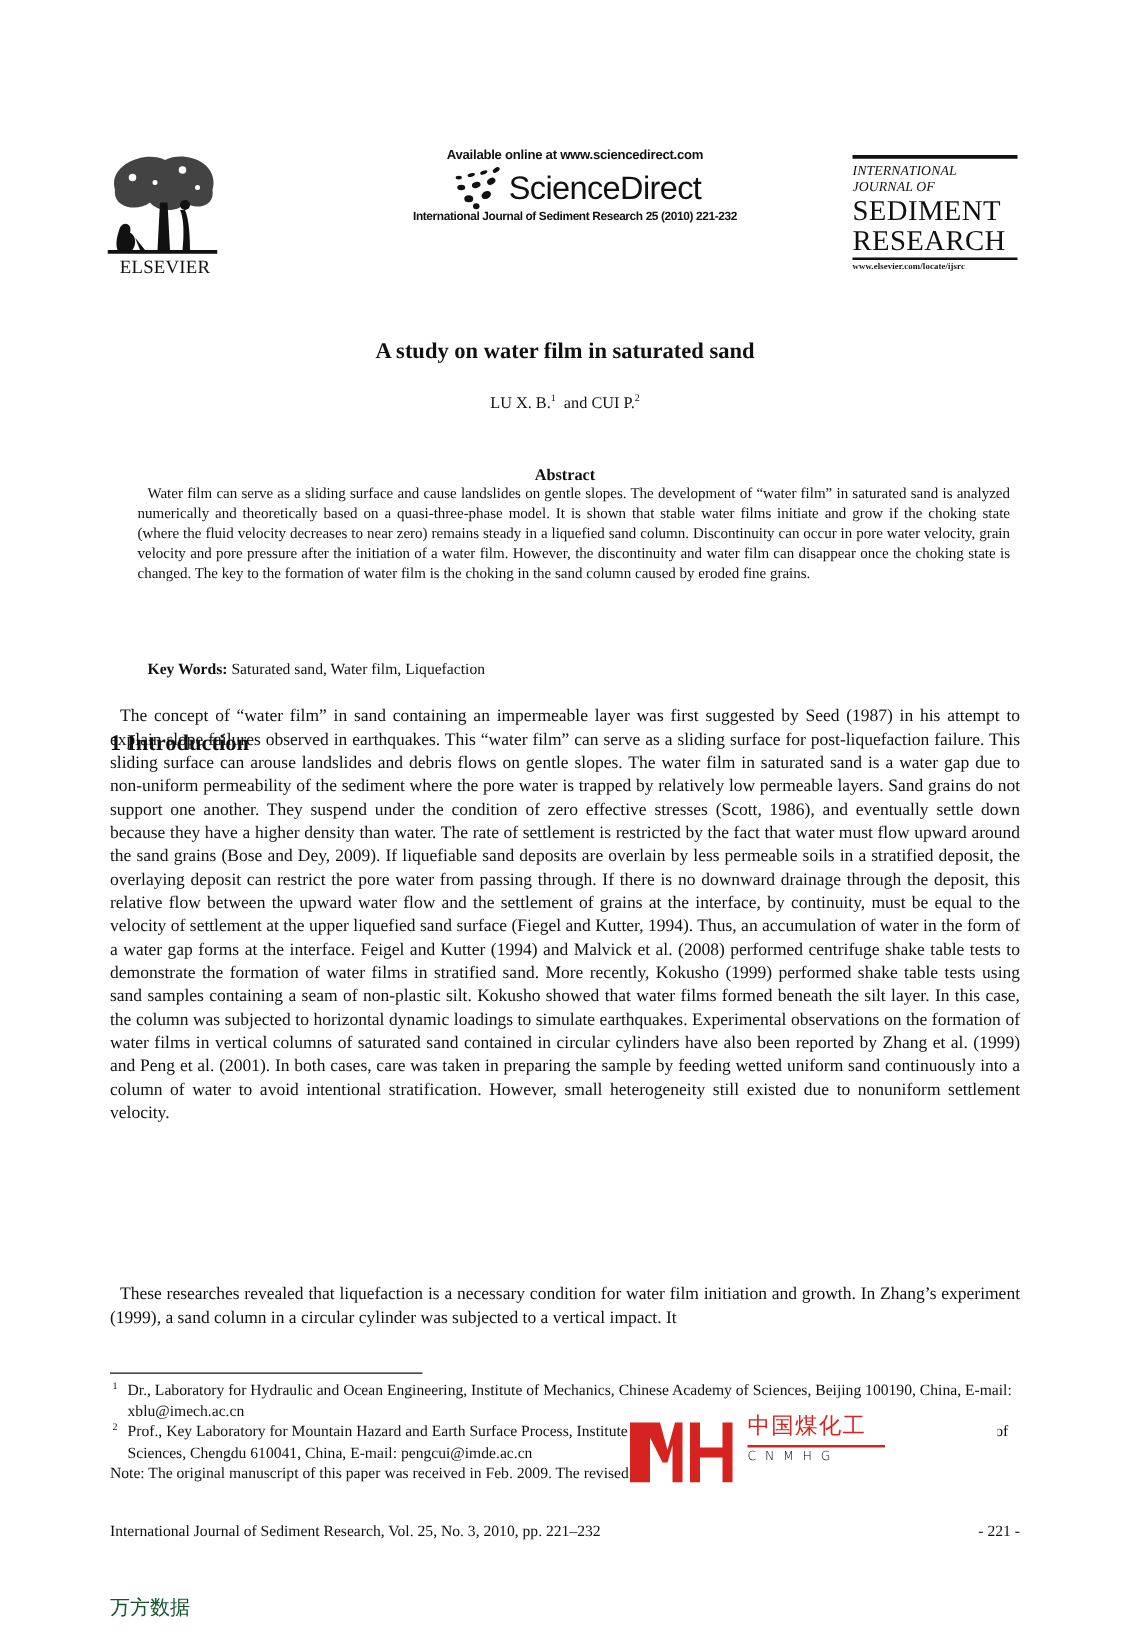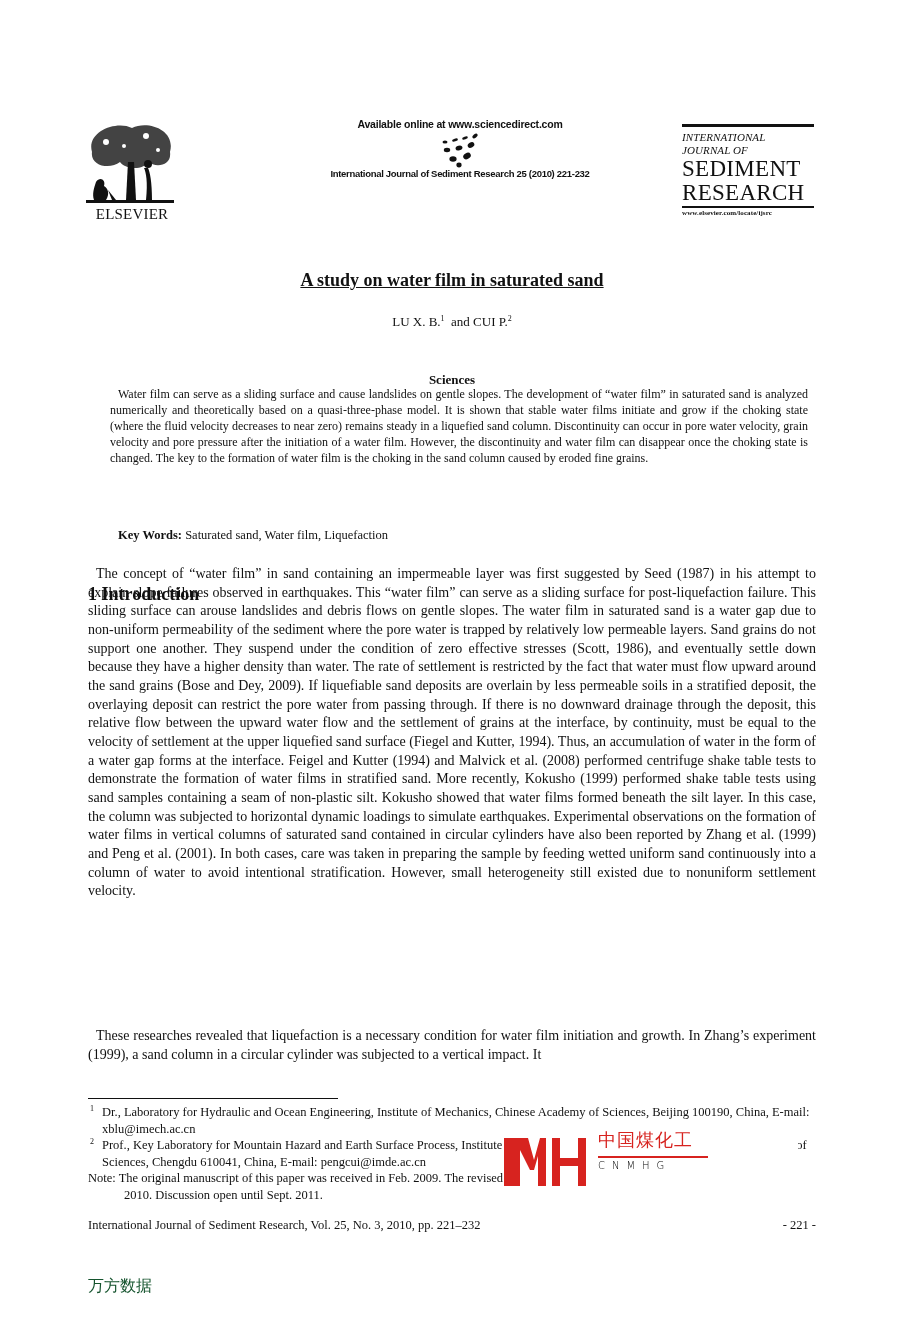--- a/index.html
+++ b/index.html
@@ -22,21 +22,21 @@
   .sd-citation { font-family: "Liberation Sans", sans-serif; font-weight: bold; font-size: 9.5px; letter-spacing: -0.3px; }
 
   .ijsr-block { left: 682px; top: 124px; width: 132px; }
   .ijsr-topline { height: 3px; background: #111; margin-bottom: 4px; }
   .ijsr-small { font-size: 11px; line-height: 13px; letter-spacing: 0.1px; font-style: italic; }
   .ijsr-big { font-size: 23px; line-height: 24px; letter-spacing: 0.3px; }
   .ijsr-botline { height: 2px; background: #111; margin-top: 1px; }
   .ijsr-url { font-size: 7px; font-weight: bold; letter-spacing: 0.1px; margin-top: 1px; }
 
   
-  .title { left: 0; width: 904px; top: 270px; text-align: center; font-weight: bold; font-size: 18px; text-decoration: underline; }
+  .title { left: 0; width: 904px; top: 270px; text-align: center; font-weight: bold; font-size: 18px; }
   .authors { left: 0; width: 904px; top: 314px; text-align: center; font-size: 13px; }
   .authors sup { font-size: 8px; vertical-align: 5px; }
 
   
   .abs-heading { left: 0; width: 904px; top: 372px; text-align: center; font-weight: bold; font-size: 13px; }
   .abstract-text { left: 110px; width: 698px; top: 386px; font-size: 12px; line-height: 16px; text-align: justify; text-indent: 8px; }
 
   .keywords { left: 118px; top: 528px; font-size: 12.5px; }
   .keywords b { font-weight: bold; }
 
@@ -94,20 +94,21 @@
       <ellipse cx="18" cy="8" rx="3" ry="1.4" fill="#111" transform="rotate(-15 18 8)"></ellipse>
       <ellipse cx="28" cy="6" rx="3" ry="1.4" fill="#111" transform="rotate(-20 28 6)"></ellipse>
       <ellipse cx="38" cy="4" rx="3" ry="1.8" fill="#111" transform="rotate(-35 38 4)"></ellipse>
       <ellipse cx="10" cy="18" rx="3.2" ry="2.2" fill="#111"></ellipse>
       <ellipse cx="22" cy="16" rx="3.5" ry="2.4" fill="#111" transform="rotate(-15 22 16)"></ellipse>
       <ellipse cx="34" cy="13" rx="3.5" ry="2.6" fill="#111" transform="rotate(-30 34 13)"></ellipse>
       <ellipse cx="16" cy="27" rx="3.6" ry="2.8" fill="#111"></ellipse>
       <ellipse cx="30" cy="24" rx="4" ry="3" fill="#111" transform="rotate(-30 30 24)"></ellipse>
       <ellipse cx="22" cy="33" rx="2.6" ry="2.4" fill="#111"></ellipse>
     </svg>
+    <span class="sd-word">ScienceDirect</span>
   </div>
   <div class="sd-citation">International Journal of Sediment Research 25 (2010) 221-232</div>
 </div>
 
 <div class="abs ijsr-block">
   <div class="ijsr-topline"></div>
   <div class="ijsr-small">INTERNATIONAL</div>
   <div class="ijsr-small">JOURNAL OF</div>
   <div class="ijsr-big">SEDIMENT</div>
   <div class="ijsr-big">RESEARCH</div>
@@ -116,21 +117,21 @@
 </div>
 
 <div class="abs title">A study on water film in saturated sand</div>
 
 <div class="abs authors">
   <span>LU X. B.</span><sup>1</sup>
   &nbsp;<span>and</span>
   <span>CUI P.</span><sup>2</sup>
 </div>
 
-<div class="abs abs-heading">Sciences</div>
+<div class="abs abs-heading">Abstract</div>
 <div class="abs abstract-text">Water film can serve as a sliding surface and cause landslides on gentle slopes. The development of “water film” in saturated sand is analyzed numerically and theoretically based on a quasi-three-phase model. It is shown that stable water films initiate and grow if the choking state (where the fluid velocity decreases to near zero) remains steady in a liquefied sand column. Discontinuity can occur in pore water velocity, grain velocity and pore pressure after the initiation of a water film. However, the discontinuity and water film can disappear once the choking state is changed. The key to the formation of water film is the choking in the sand column caused by eroded fine grains.</div>
 
 <div class="abs keywords">
   <b>Key Words:</b>
   <span>Saturated sand, Water film, Liquefaction</span>
 </div>
 
 <div class="abs sec-heading">1 Introduction</div>
 <div class="abs body-text p1">The concept of “water film” in sand containing an impermeable layer was first suggested by Seed (1987) in his attempt to explain slope failures observed in earthquakes. This “water film” can serve as a sliding surface for post-liquefaction failure. This sliding surface can arouse landslides and debris flows on gentle slopes. The water film in saturated sand is a water gap due to non-uniform permeability of the sediment where the pore water is trapped by relatively low permeable layers. Sand grains do not support one another. They suspend under the condition of zero effective stresses (Scott, 1986), and eventually settle down because they have a higher density than water. The rate of settlement is restricted by the fact that water must flow upward around the sand grains (Bose and Dey, 2009). If liquefiable sand deposits are overlain by less permeable soils in a stratified deposit, the overlaying deposit can restrict the pore water from passing through. If there is no downward drainage through the deposit, this relative flow between the upward water flow and the settlement of grains at the interface, by continuity, must be equal to the velocity of settlement at the upper liquefied sand surface (Fiegel and Kutter, 1994). Thus, an accumulation of water in the form of a water gap forms at the interface. Feigel and Kutter (1994) and Malvick et al. (2008) performed centrifuge shake table tests to demonstrate the formation of water films in stratified sand. More recently, Kokusho (1999) performed shake table tests using sand samples containing a seam of non-plastic silt. Kokusho showed that water films formed beneath the silt layer. In this case, the column was subjected to horizontal dynamic loadings to simulate earthquakes. Experimental observations on the formation of water films in vertical columns of saturated sand contained in circular cylinders have also been reported by Zhang et al. (1999) and Peng et al. (2001). In both cases, care was taken in preparing the sample by feeding wetted uniform sand continuously into a column of water to avoid intentional stratification. However, small heterogeneity still existed due to nonuniform settlement velocity.</div>
 <div class="abs body-text p2">These researches revealed that liquefaction is a necessary condition for water film initiation and growth. In Zhang’s experiment (1999), a sand column in a circular cylinder was subjected to a vertical impact. It</div>
@@ -140,21 +141,20 @@
   <div class="fn-item">
     <sup>1</sup>
     <span>Dr., Laboratory for Hydraulic and Ocean Engineering, Institute of Mechanics, Chinese Academy of Sciences, Beijing 100190, China, E-mail: xblu@imech.ac.cn</span>
   </div>
   <div class="fn-item">
     <sup>2</sup>
     <span>Prof., Key Laboratory for Mountain Hazard and Earth Surface Process, Institute of Mountain Hazard and Environment, Chinese Academy of Sciences, Chengdu 610041, China, E-mail: pengcui@imde.ac.cn</span>
   </div>
   <div class="fn-note">
     <span>Note: The original manuscript of this paper was received in Feb. 2009. The revised version was received in May</span>
-    <span class="cont">2010. Discussion open until Sept. 2011.</span>
   </div>
 </div>
 
 <div class="abs wm">
   <svg class="wm-logo" viewBox="0 0 86 56">
     <path d="M0 8 L8 8 L8 56 L0 56Z M8 8 L24 8 L30 30 L36 8 L42 8 L42 56 L34 56 L34 26 L30 40 L26 40 L16 20 L16 56 L8 56Z" fill="#d7231f"></path>
     <path d="M48 8 L56 8 L56 28 L74 28 L74 8 L82 8 L82 56 L74 56 L74 36 L56 36 L56 56 L48 56Z" fill="#d7231f"></path>
   </svg>
   <div class="wm-cn">中国煤化工</div>
   <div class="wm-line"></div>

